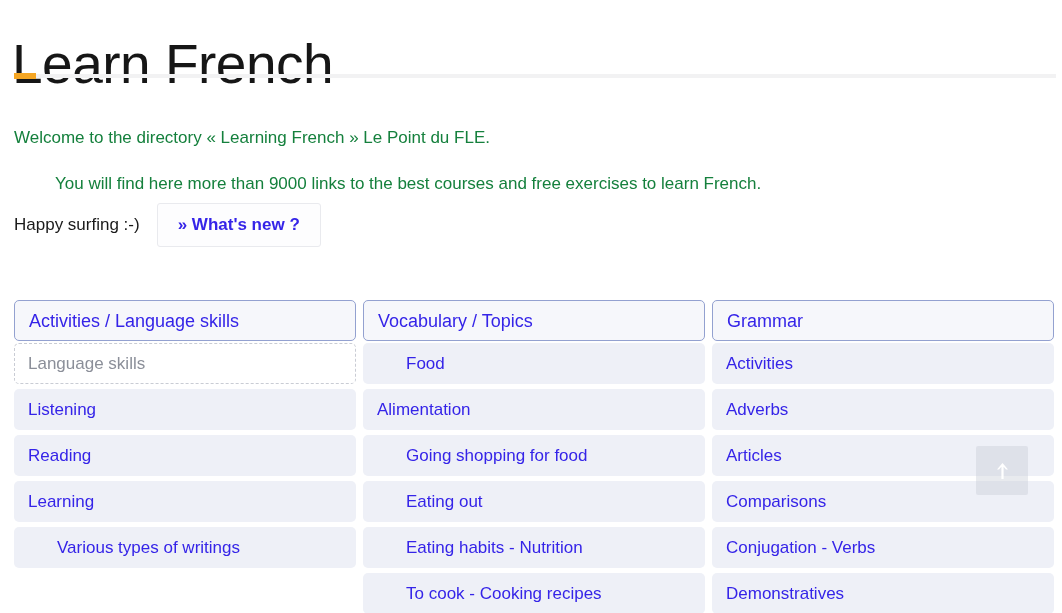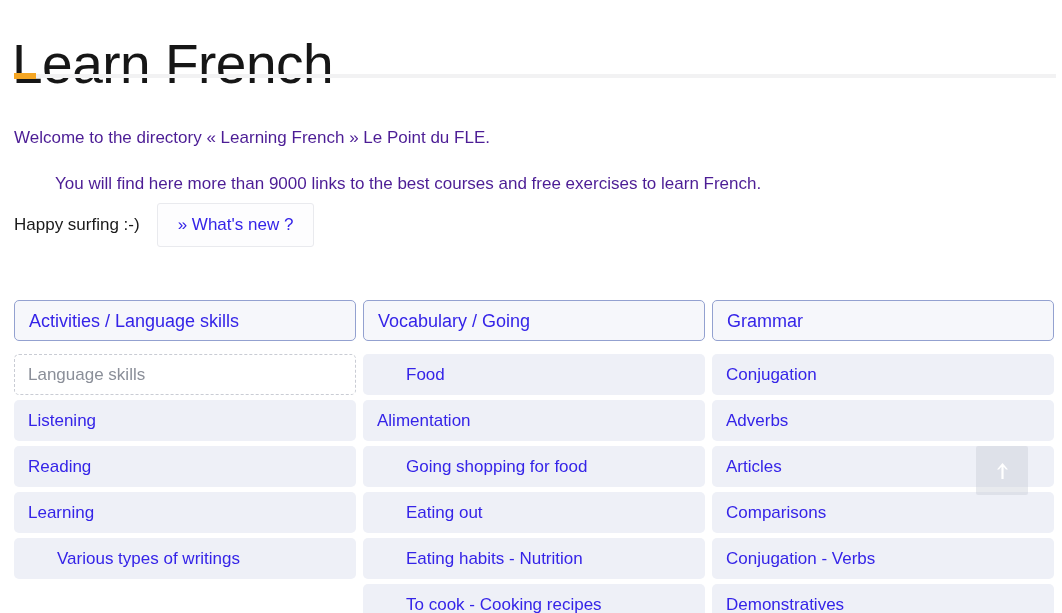--- a/index.html
+++ b/index.html
@@ -49,21 +49,21 @@
     width: 22px;
     height: 6px;
     background: #f5a623;
   }
 
   .intro {
     position: absolute;
     left: 14px;
     font-size: 17px;
     line-height: 22px;
-    color: #4c1d95;
+    color: #15803d;
     white-space: nowrap;
   }
   .intro-1 { top: 110px; }
   .intro-2 { top: 156px; margin-left: 41px; }
 
   .happy-row {
     position: absolute;
     left: 14px;
     top: 203px;
     height: 44px;
@@ -85,20 +85,21 @@
     padding: 0 20px;
     background: #fdfdfe;
     border: 1px solid #e9eaee;
     border-radius: 3px;
     color: #3524e8;
     font-size: 17px;
     line-height: 20px;
     white-space: nowrap;
     cursor: pointer;
     text-decoration: none;
+    font-weight: bold;
   }
 
   
   .columns {
     position: absolute;
     left: 14px;
     top: 300px;
     width: 1042px;
     display: flex;
     gap: 7px;
@@ -115,21 +116,21 @@
     padding: 0 0 0 14px;
     background: #f6f7fb;
     border: 1px solid #93a1d0;
     border-radius: 5px;
     color: #3524e8;
     font-size: 18px;
     line-height: 22px;
     white-space: nowrap;
     overflow: hidden;
     cursor: pointer;
-    margin-bottom: 13px;
+    margin-bottom: 2px;
   }
 
   .row {
     height: 41px;
     display: flex;
     align-items: center;
     background: #eef0f7;
     border-radius: 5px;
     color: #3524e8;
     font-size: 17px;
@@ -190,31 +191,31 @@
   <div class="columns">
       <div class="column">
         <div class="col-header">Activities / Language skills</div>
         <div class="row placeholder">Language skills</div>
         <div class="row">Listening</div>
         <div class="row">Reading</div>
         <div class="row">Learning</div>
         <div class="row indent-1">Various types of writings</div>
       </div>
       <div class="column">
-        <div class="col-header">Vocabulary / Going</div>
+        <div class="col-header">Vocabulary / Topics</div>
         <div class="row indent-1">Food</div>
         <div class="row">Alimentation</div>
         <div class="row indent-1">Going shopping for food</div>
         <div class="row indent-1">Eating out</div>
         <div class="row indent-1">Eating habits - Nutrition</div>
         <div class="row indent-1">To cook - Cooking recipes</div>
       </div>
       <div class="column">
         <div class="col-header">Grammar</div>
-        <div class="row">Conjugation</div>
+        <div class="row">Activities</div>
         <div class="row">Adverbs</div>
         <div class="row">Articles</div>
         <div class="row">Comparisons</div>
         <div class="row">Conjugation - Verbs</div>
         <div class="row">Demonstratives</div>
       </div>
     </div>
 
   <button class="scroll-top">
     <span>

